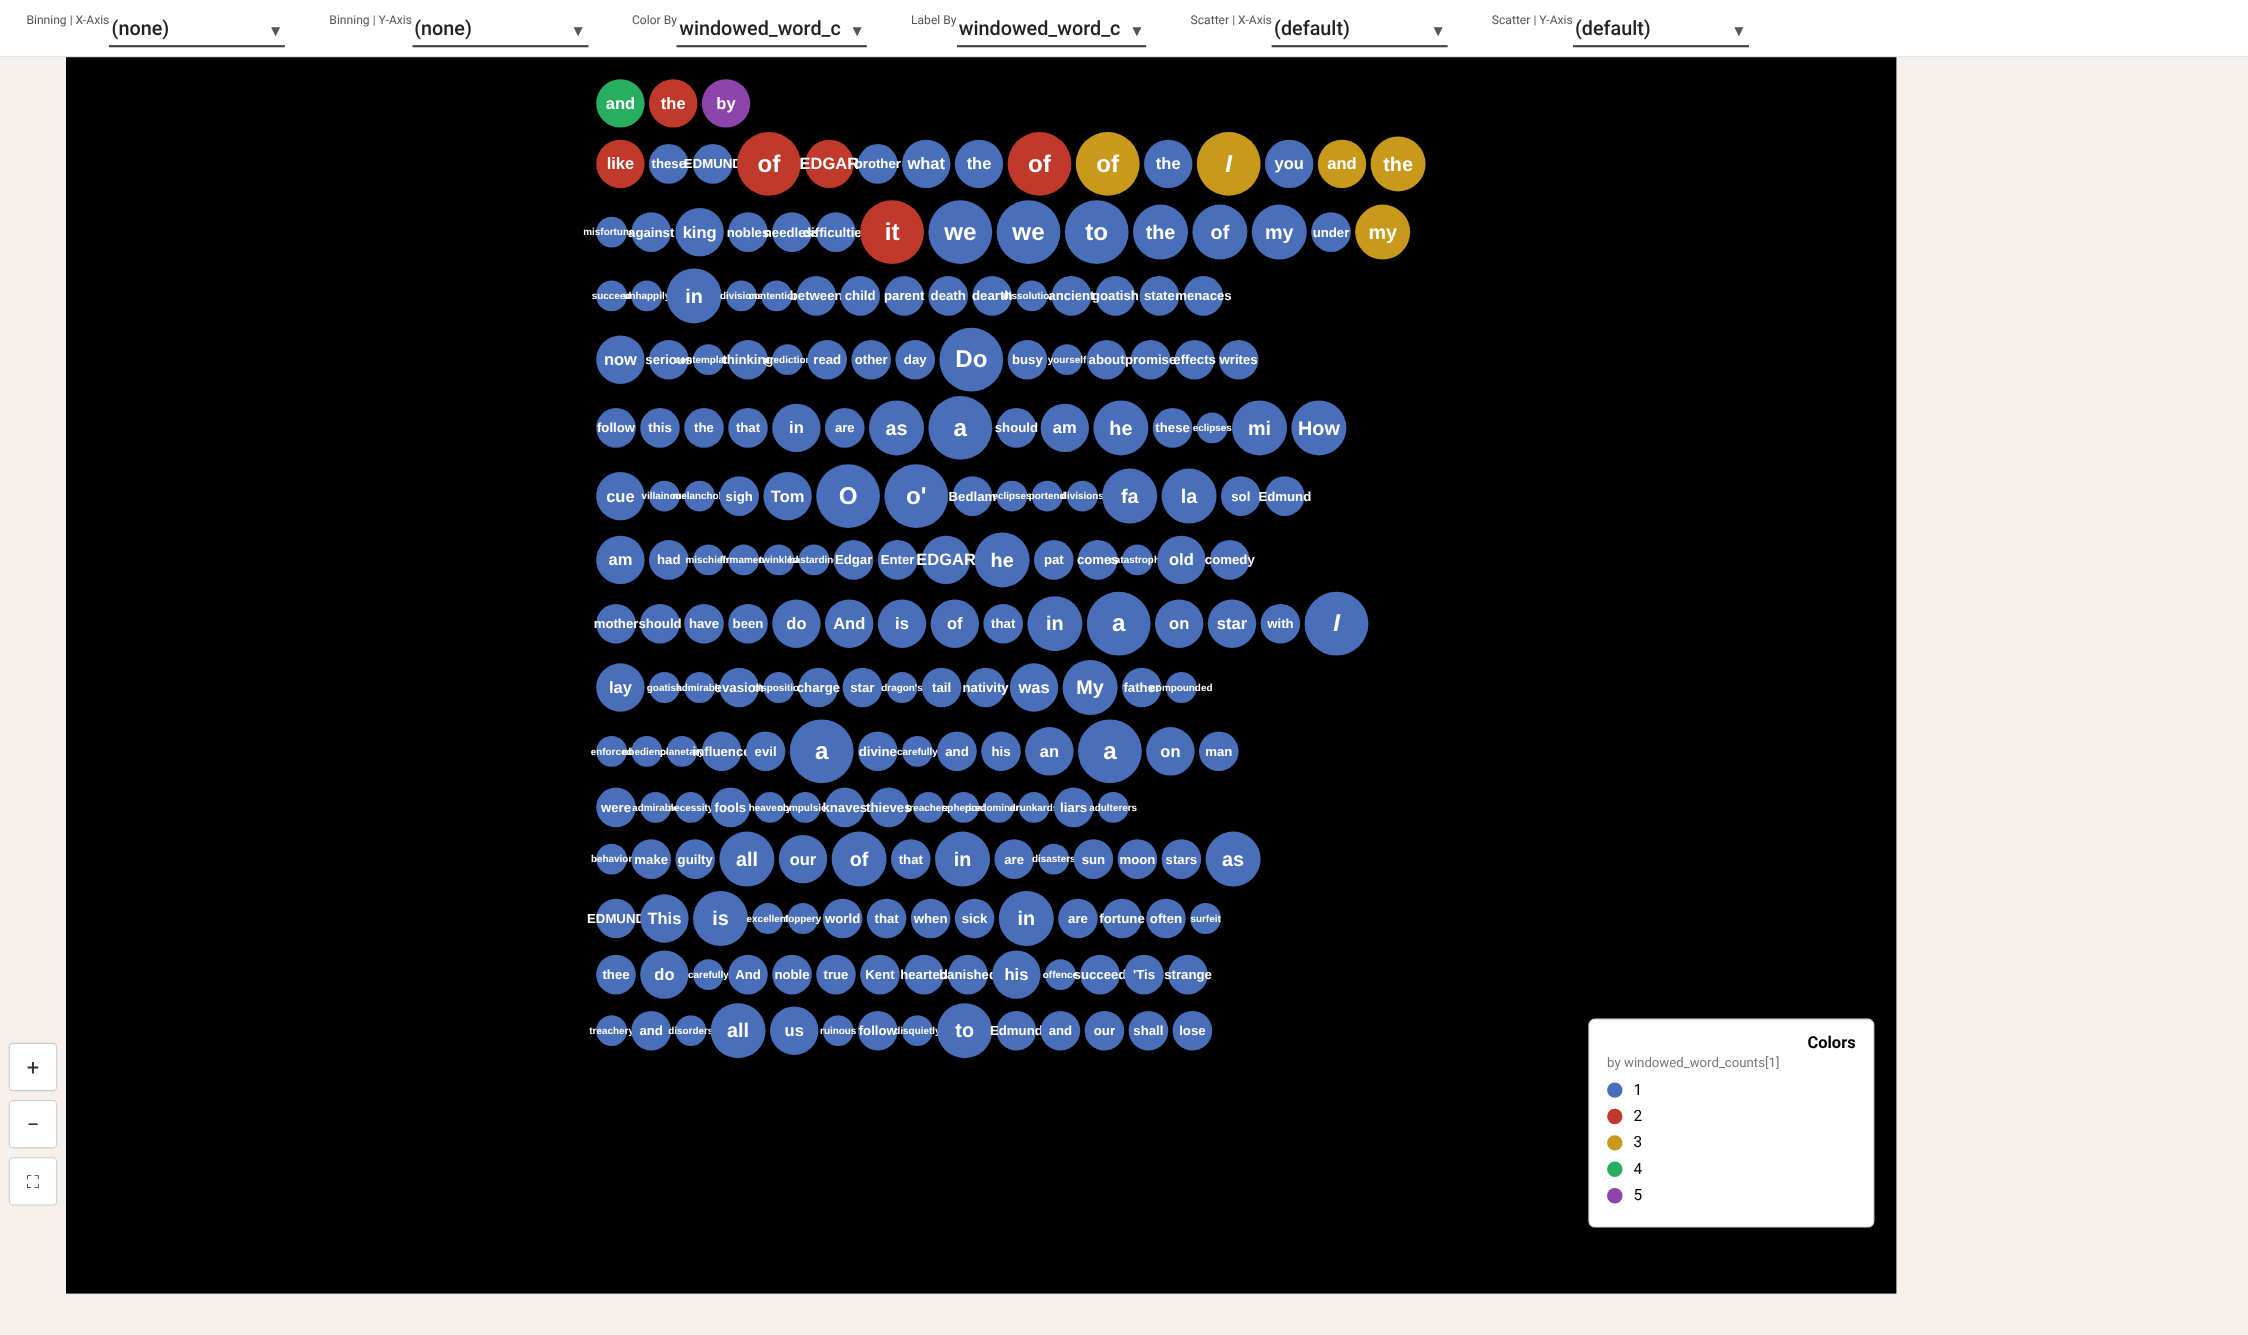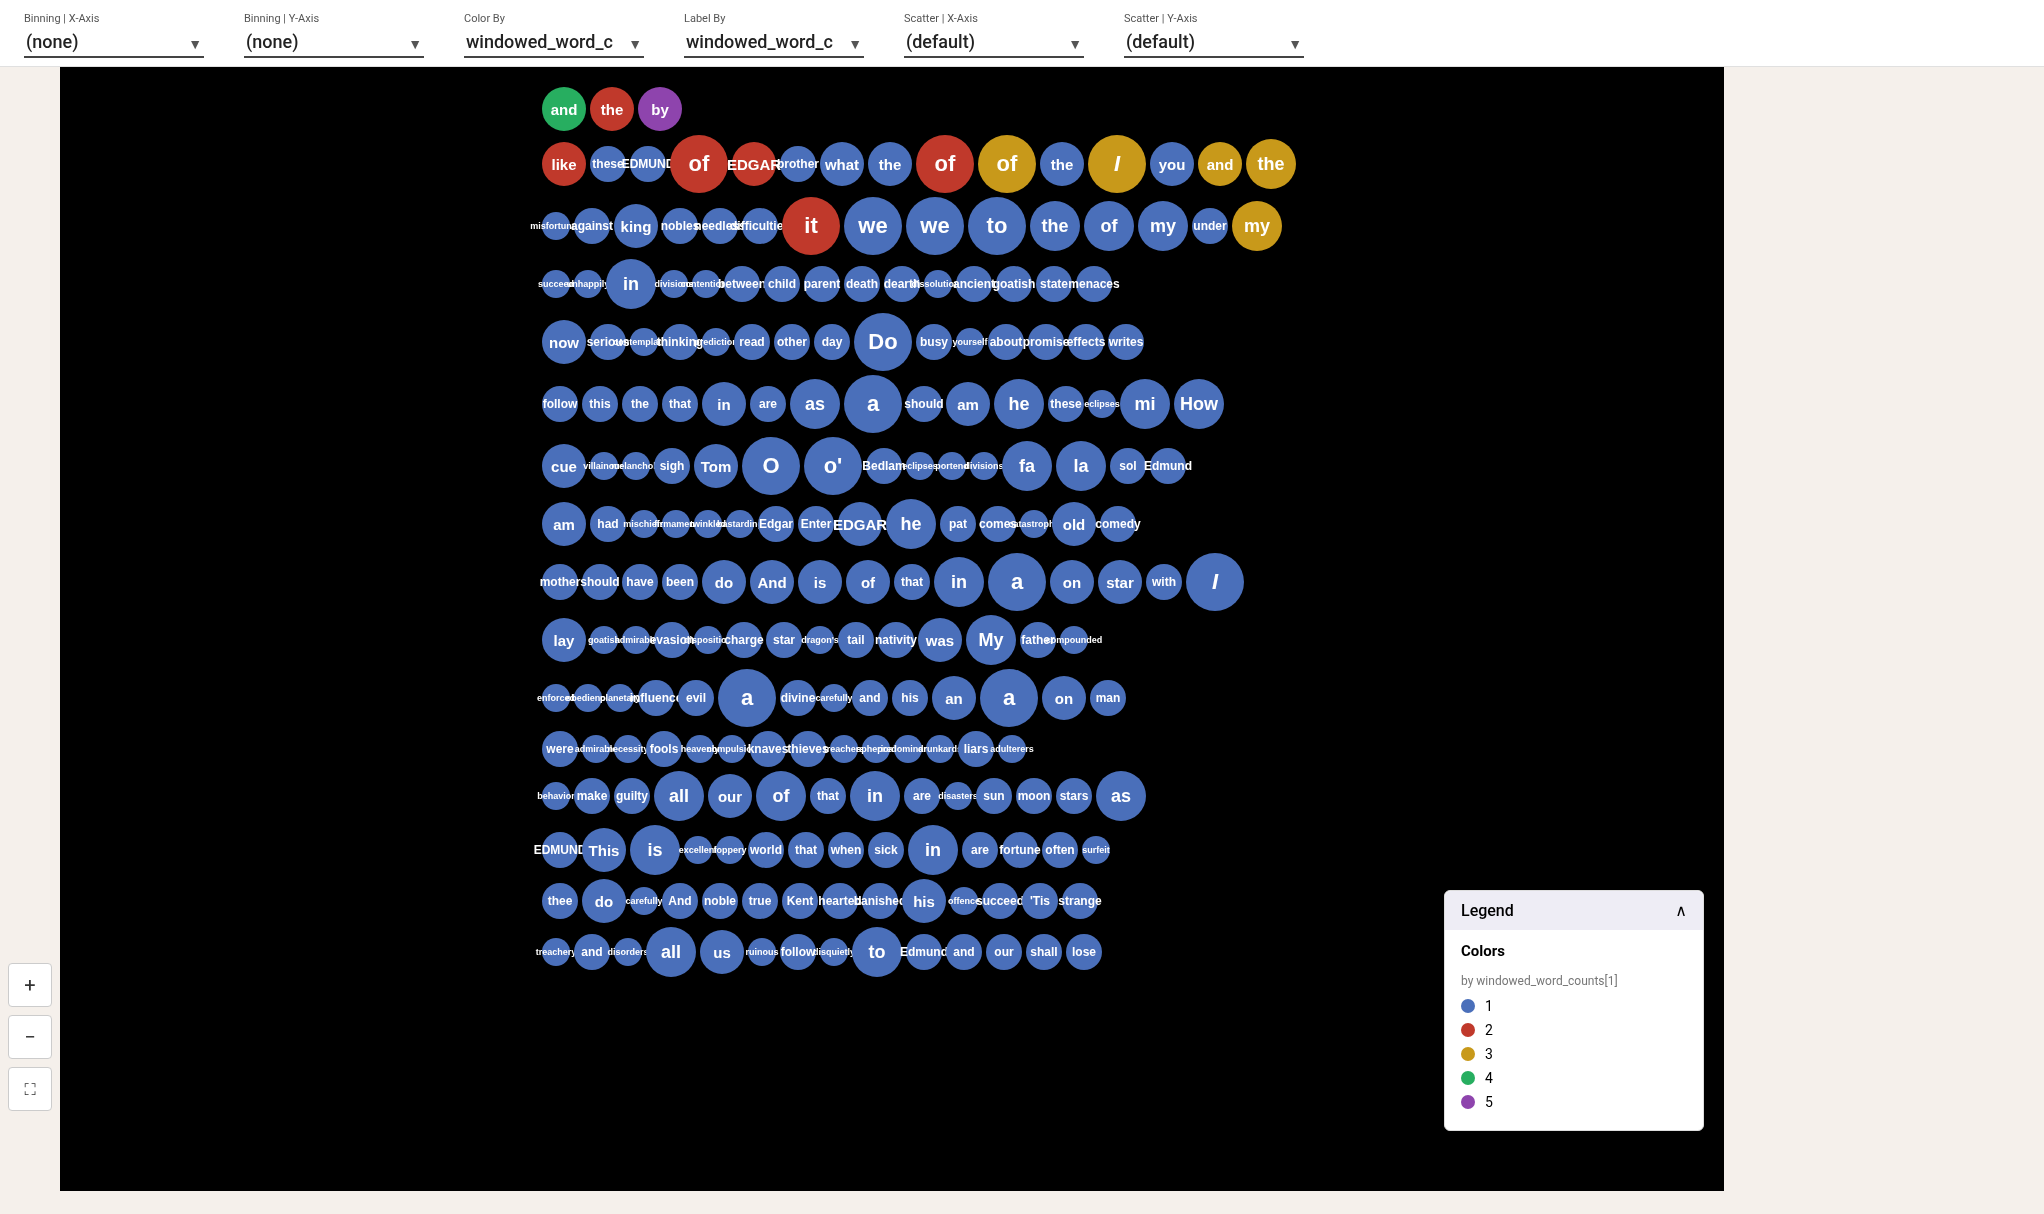--- a/index.html
+++ b/index.html
@@ -15,21 +15,21 @@
       display: flex;
       align-items: flex-start;
       background: #fff;
       padding: 12px 24px 8px 24px;
       border-bottom: 1px solid #e0e0e0;
       gap: 40px;
     }
 
     .toolbar-group {
       display: flex;
-      flex-direction: column;
+      flex-direction: row;
       min-width: 180px;
     }
 
     .toolbar-group label {
       font-size: 11px;
       color: #555;
       margin-bottom: 2px;
     }
 
     .toolbar-select {
@@ -150,21 +150,22 @@
       font-weight: 500;
     }
 
     .legend-body {
       padding: 12px 16px;
     }
 
     .legend-title {
       font-weight: 700;
       font-size: 15px;
-      margin-bottom: 14px;
+      margin-bottom: 2px;
+      text-align: right;
     }
 
     .legend-subtitle {
       font-size: 12px;
       color: #777;
       margin-bottom: 10px;
     }
 
     .legend-item {
       display: flex;
@@ -509,24 +510,20 @@
         <div class="bubble bubble-sm c-blue">Edmund</div>
         <div class="bubble bubble-sm c-blue">and</div>
         <div class="bubble bubble-sm c-blue">our</div>
         <div class="bubble bubble-sm c-blue">shall</div>
         <div class="bubble bubble-sm c-blue">lose</div>
       </div>
 
     </div>
 
     <div class="legend-panel">
-      <div class="legend-header">
-        <span>Legend</span>
-        <span>∧</span>
-      </div>
       <div class="legend-body">
         <div class="legend-title">Colors</div>
         <div class="legend-subtitle">by windowed_word_counts[1]</div>
         <div class="legend-item">
           <div class="legend-dot" style="background:#4a6fba;"></div>
           <span>1</span>
         </div>
         <div class="legend-item">
           <div class="legend-dot" style="background:#c0392b;"></div>
           <span>2</span>

